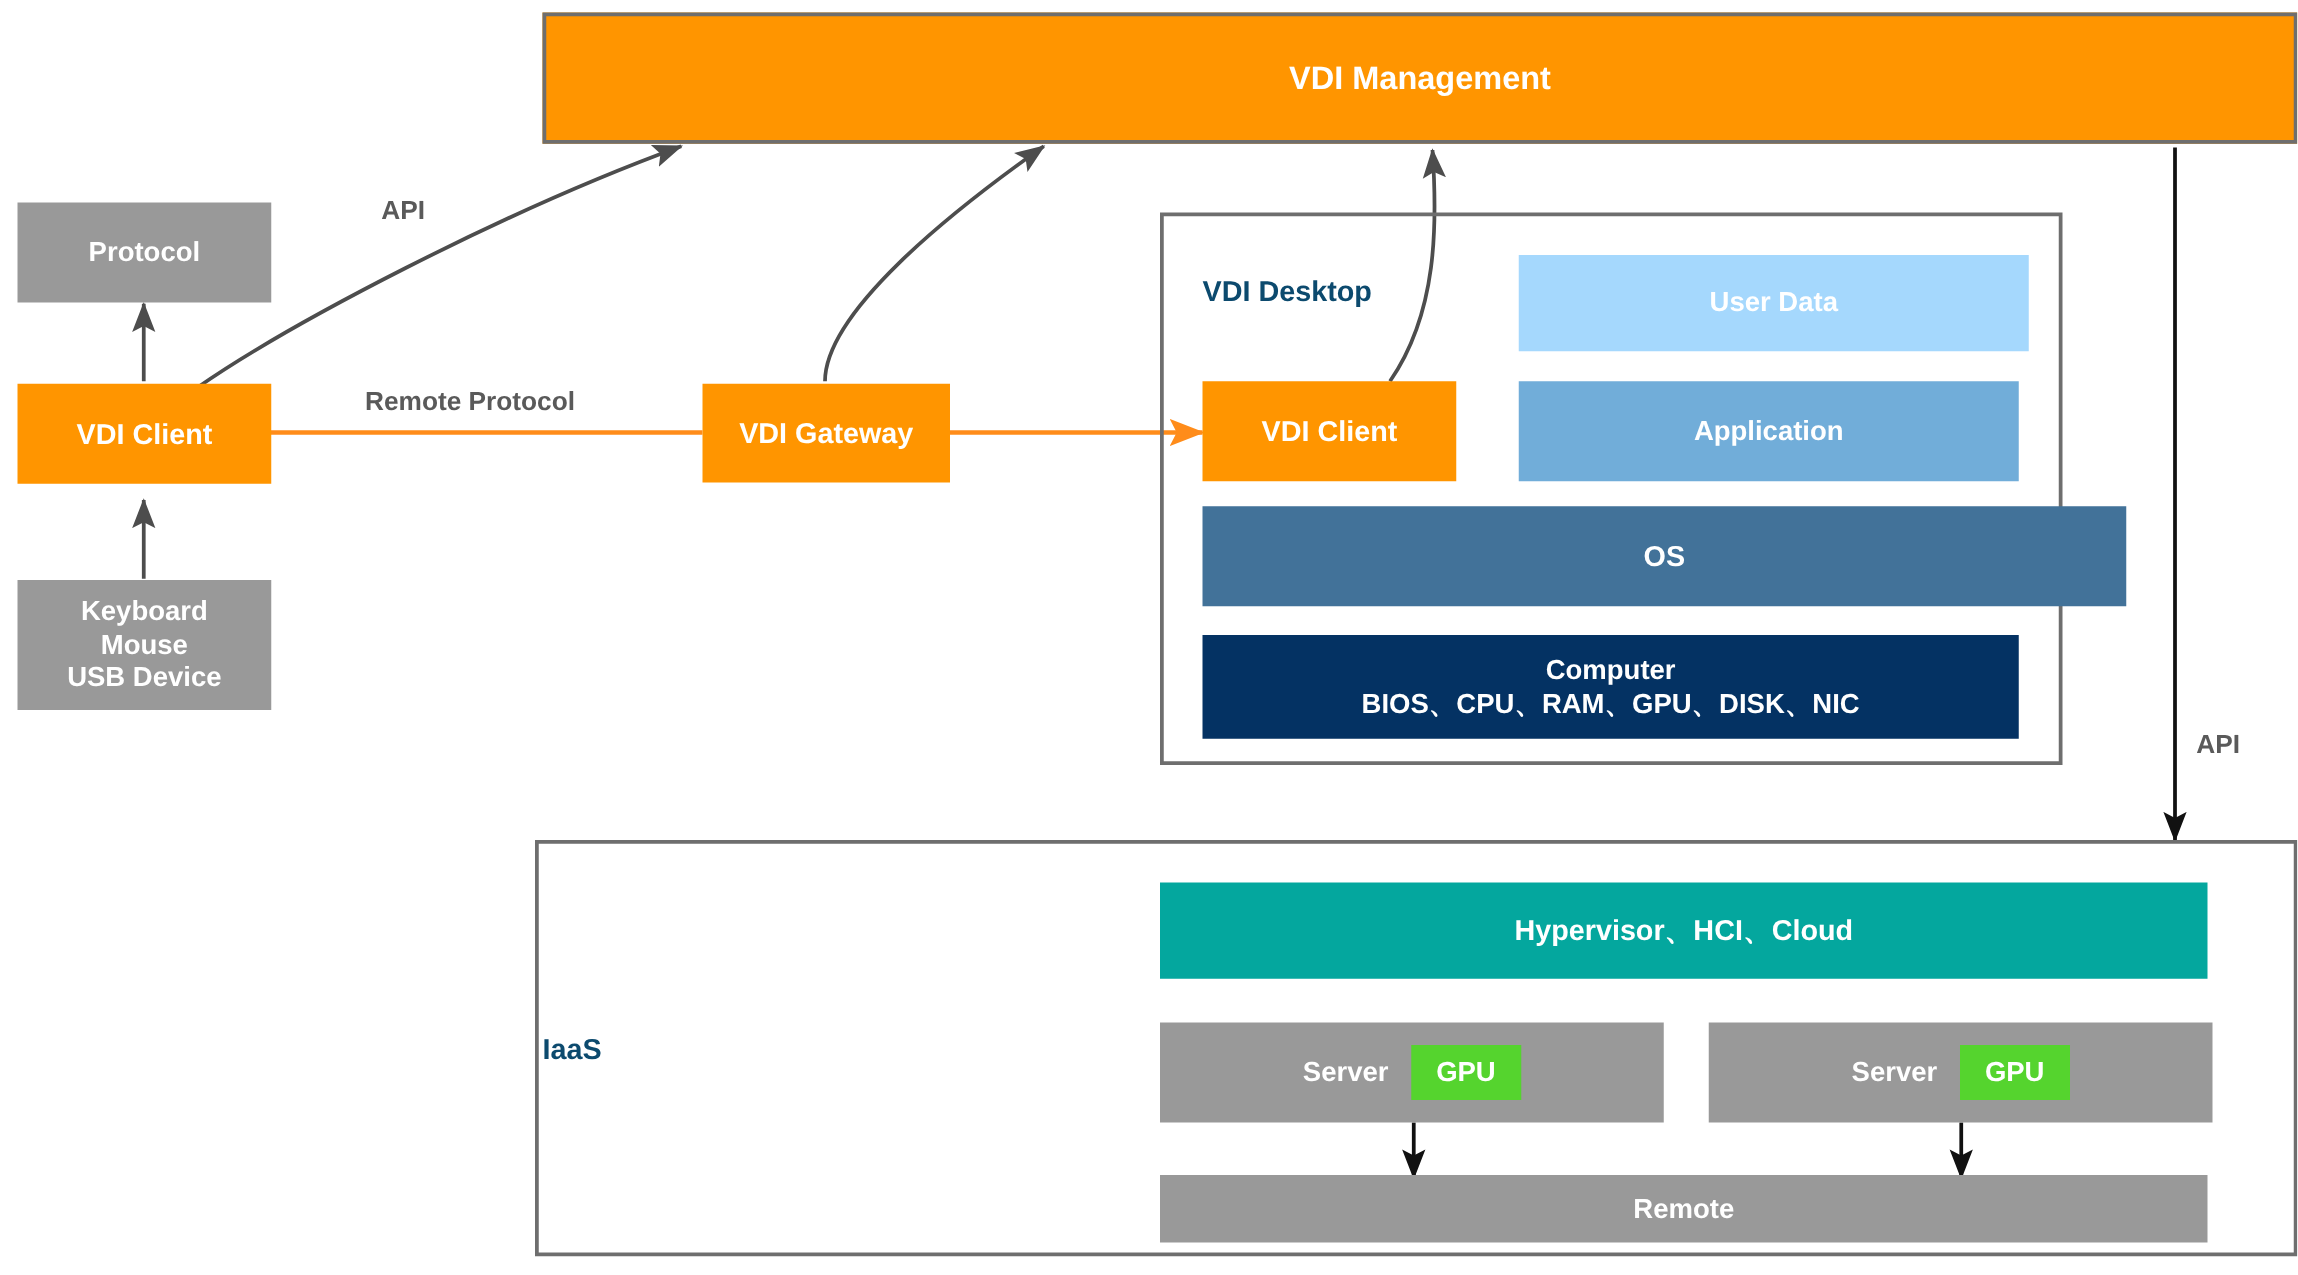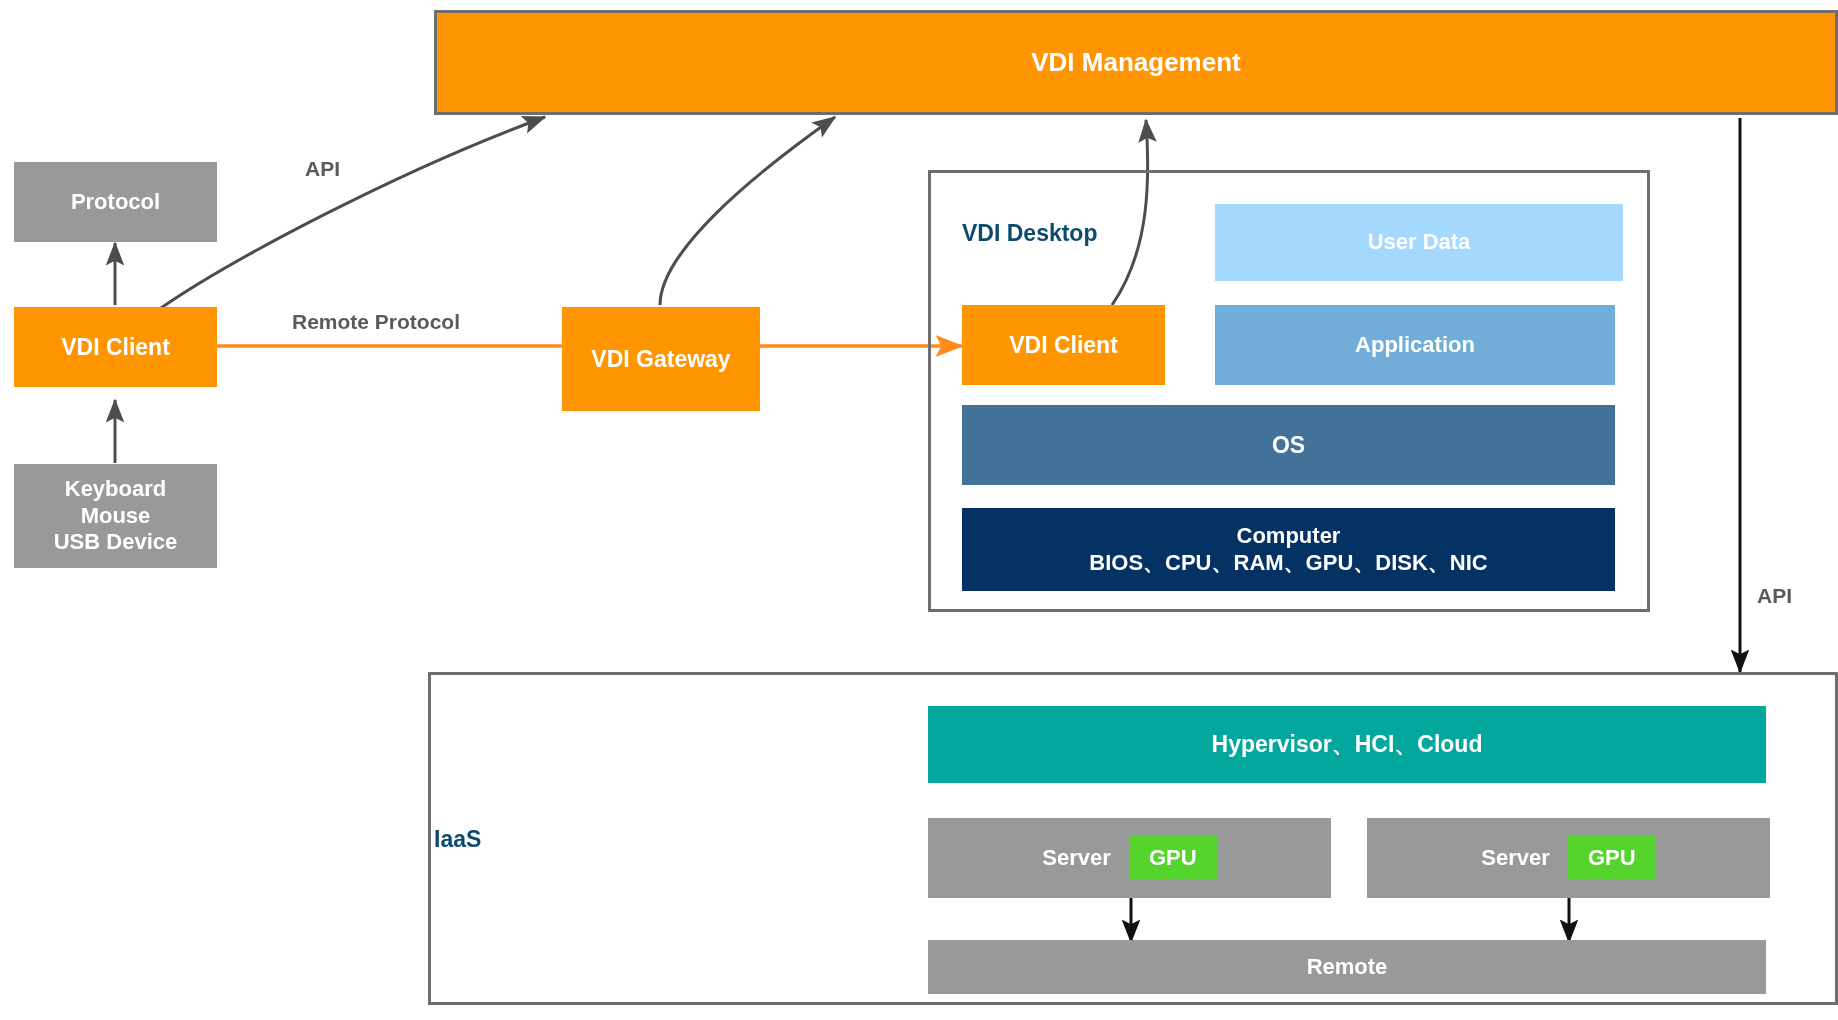--- a/index.html
+++ b/index.html
@@ -127,40 +127,40 @@
   <div class="box" style="left:14px; top:307px; width:203px; height:80px; background:#FF9500; font-size:23px;">
     <span>VDI Client</span>
   </div>
 
   <div class="box multi-line" style="left:14px; top:464px; width:203px; height:104px; background:#999999; font-size:22px;">
     <span>Keyboard</span>
     <span>Mouse</span>
     <span>USB Device</span>
   </div>
 
-  <div class="box" style="left:562px; top:307px; width:198px; height:104px; background:#FF9500; font-size:23px;">
+  <div class="box" style="left:562px; top:307px; width:198px; height:79px; background:#FF9500; font-size:23px;">
     <span>VDI Gateway</span>
   </div>
 
   <div class="panel" style="left:928px; top:170px; width:722px; height:442px;"></div>
   <div class="panel-label" style="left:962px; top:220px;">VDI Desktop</div>
 
   <div class="box" style="left:962px; top:305px; width:203px; height:80px; background:#FF9500; font-size:23px;">
     <span>VDI Client</span>
   </div>
 
   <div class="box" style="left:1215px; top:204px; width:408px; height:77px; background:#A5D8FD; font-size:22px;">
     <span>User Data</span>
   </div>
 
   <div class="box" style="left:1215px; top:305px; width:400px; height:80px; background:#71ADD9; font-size:22px;">
     <span>Application</span>
   </div>
 
-  <div class="box" style="left:962px; top:405px; width:653px; height:80px; background:#427299; font-size:23px;">
+  <div class="box" style="left:962px; top:405px; width:739px; height:80px; background:#427299; font-size:23px;">
     <span>OS</span>
   </div>
 
   <div class="box multi-line" style="left:962px; top:508px; width:653px; height:83px; background:#043263; font-size:22px;">
     <span>Computer</span>
     <span>BIOS、CPU、RAM、GPU、DISK、NIC</span>
   </div>
 
   <div class="panel" style="left:428px; top:672px; width:1410px; height:333px;"></div>
   <div class="panel-label" style="left:434px; top:826px;">IaaS</div>

